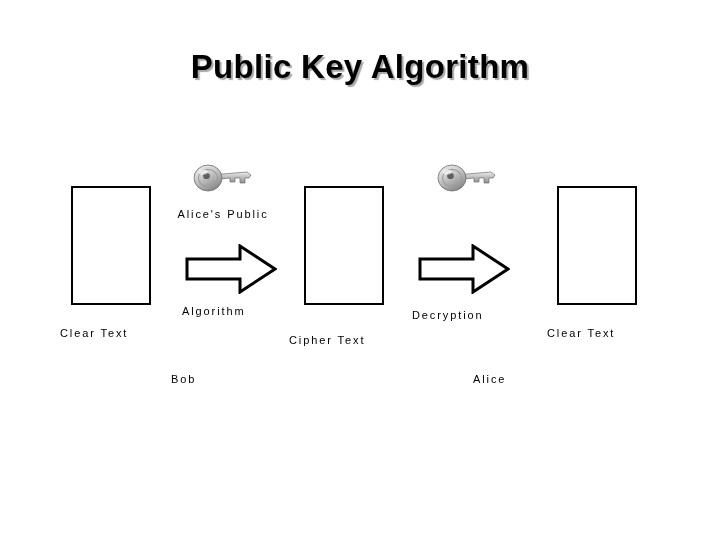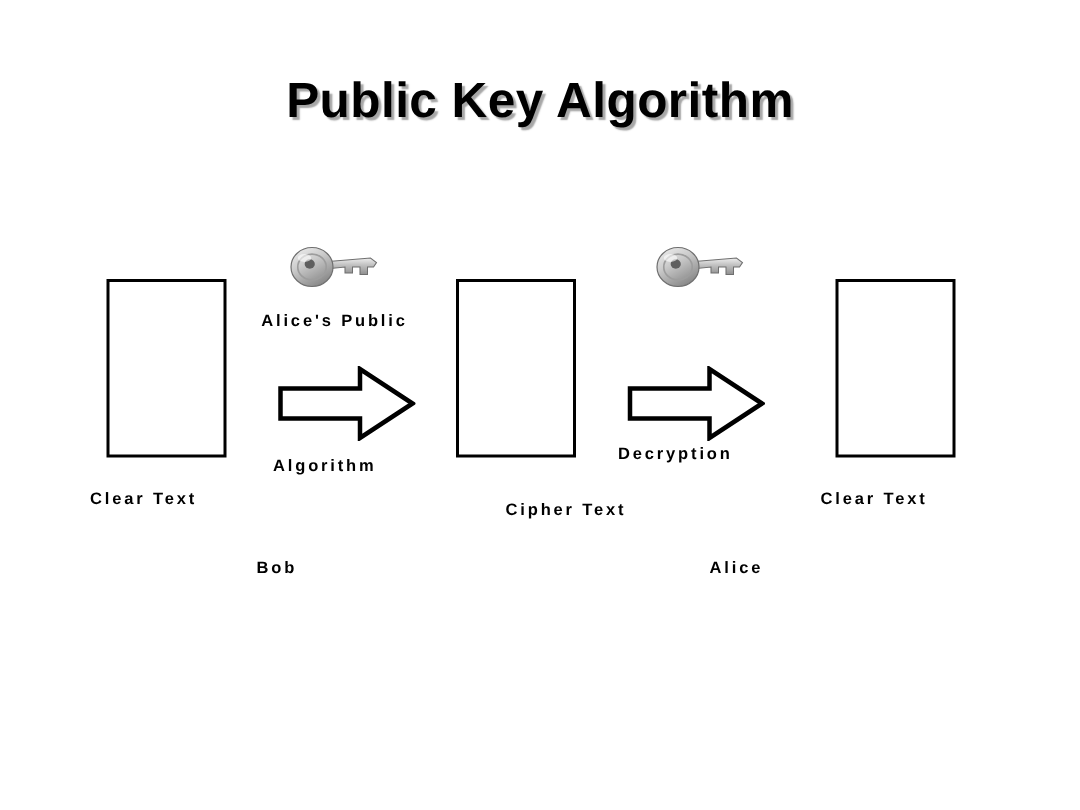--- a/index.html
+++ b/index.html
@@ -43,32 +43,32 @@
   }
   #box-clear-left   { left: 71px;  top: 186px; }
   #box-cipher       { left: 304px; top: 186px; }
   #box-clear-right  { left: 557px; top: 186px; }
 
   
   .lbl {
     position: absolute;
     font-family: "Liberation Sans", sans-serif;
     font-size: 11px;
-    font-weight: bold;
+    font-weight: normal;
     color: #000000;
     letter-spacing: 1.9px;
     white-space: nowrap;
     line-height: 15px;
   }
 
   #lbl-clear-left   { left: 60px;  top: 326px; }
-  #lbl-cipher       { left: 289px; top: 333px; margin-left: 48px; }
+  #lbl-cipher       { left: 289px; top: 333px; }
   #lbl-clear-right  { left: 547px; top: 326px; }
   #lbl-encryption   { left: 182px; top: 304px; }
-  #lbl-decryption   { left: 412px; top: 296px; }
+  #lbl-decryption   { left: 412px; top: 308px; }
   #lbl-bob          { left: 171px; top: 372px; }
   #lbl-alice        { left: 473px; top: 372px; }
 
   #lbl-pubkey {
     left: 160px;
     top: 207px;
     width: 126px;
     text-align: center;
   }
   #lbl-privkey {

